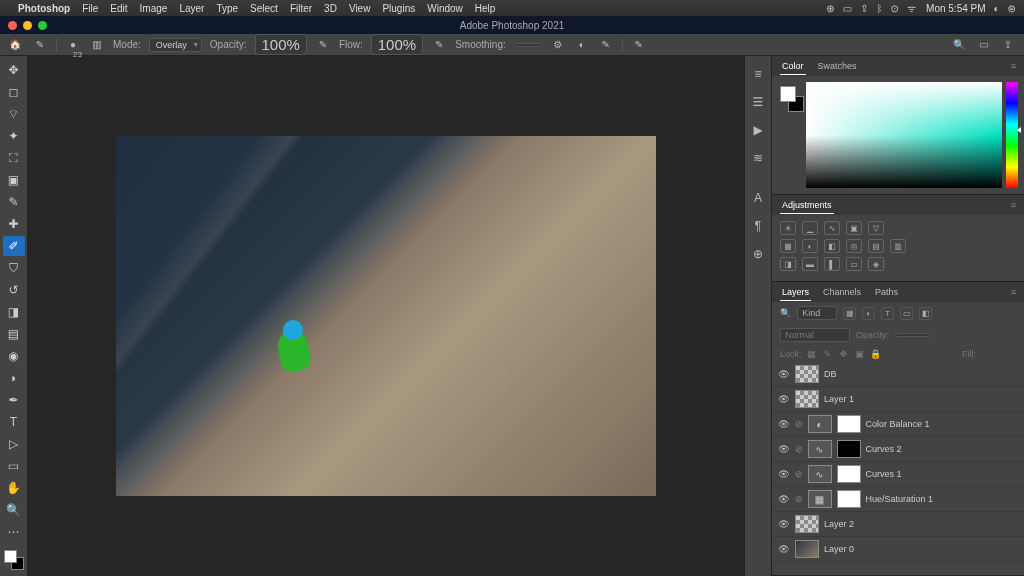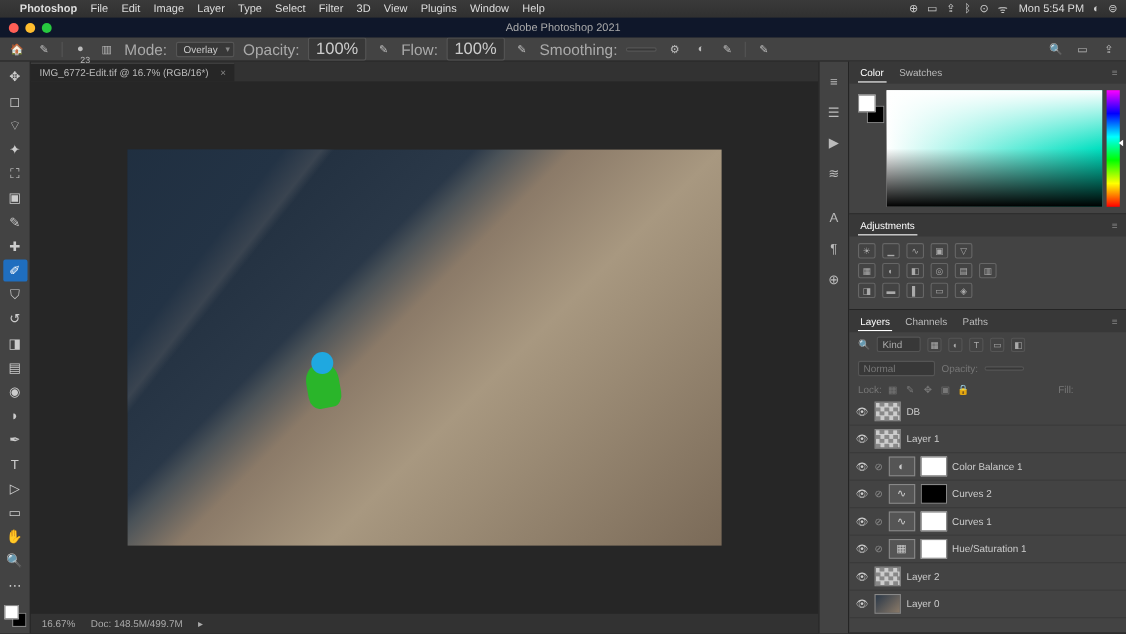--- a/index.html
+++ b/index.html
@@ -12,21 +12,21 @@
 .menubar .statusicon{margin-left:8px;opacity:.9}
 .menubar .clock{margin-left:10px}
 .window-chrome{height:18px;background:#0f172a;display:flex;align-items:center;position:relative}
 .window-chrome .dots{display:flex;gap:6px;margin-left:8px}
 .window-chrome .dot{width:9px;height:9px;border-radius:50%}
 .dot.red{background:#ff5f56}.dot.yellow{background:#ffbd2e}.dot.green{background:#27c93f}
 .window-chrome .title{position:absolute;left:50%;transform:translateX(-50%);color:#aaa;font-size:10px}
 .optionsbar{height:22px;background:#434343;display:flex;align-items:center;padding:0 8px;gap:8px;border-bottom:1px solid #222}
 .optionsbar .ico{width:16px;height:16px;display:flex;align-items:center;justify-content:center;color:#bbb}
 .optionsbar .sep{width:1px;height:14px;background:#555}
-.optionsbar .label{color:#aaa;font-size:14px}
+.optionsbar .label{color:#aaa;font-size:10px}
 .optionsbar .combo{background:#383838;border:1px solid #555;padding:1px 14px 1px 6px;border-radius:2px;font-size:9px;color:#ccc;position:relative}
 .optionsbar .combo::after{content:"▾";position:absolute;right:3px;top:1px;font-size:8px;color:#888}
 .optionsbar .num{background:#383838;border:1px solid #555;padding:1px 6px;border-radius:2px;font-size:15px;color:#ccc;min-width:28px;text-align:right}
 .optionsbar .spacer{flex:1}
 .main{display:flex;height:calc(576px - 16px - 18px - 22px)}
 .tools{width:28px;background:#434343;display:flex;flex-direction:column;align-items:center;padding-top:4px;gap:2px;border-right:1px solid #222}
 .tools .tool{width:22px;height:20px;display:flex;align-items:center;justify-content:center;color:#ccc;border-radius:2px;font-size:12px}
 .tools .tool.active{background:#1f6ebf;color:#fff}
 .tools .swatch{margin-top:6px;position:relative;width:20px;height:20px}
 .tools .fg{position:absolute;width:13px;height:13px;background:#fff;border:1px solid #888;top:0;left:0}
@@ -168,39 +168,28 @@
     <div class="tool">✋</div>
     <div class="tool">🔍</div>
     <div class="tool">⋯</div>
     <div class="swatch">
       <div class="bg"></div>
       <div class="fg"></div>
     </div>
   </div>
 
   <div class="canvaswrap">
-    <div class="tabstrip">
-      <div class="doctab">
-        <span>IMG_6772-Edit.tif @ 16.7% (RGB/16*)</span>
-        <span class="x">×</span>
-      </div>
-    </div>
     <div class="canvasarea">
       <div class="photo">
         <div class="rockedge"></div>
         <div class="climber">
           <div class="body"></div>
           <div class="helmet"></div>
         </div>
       </div>
-    </div>
-    <div class="statusbar">
-      <span>16.67%</span>
-      <span>Doc: 148.5M/499.7M</span>
-      <span>▸</span>
     </div>
   </div>
 
   <div class="vstack">
     <div class="vicon">≡</div>
     <div class="vicon">☰</div>
     <div class="vicon">▶</div>
     <div class="vicon">≋</div>
     <div class="vicon" style="margin-top:12px">A</div>
     <div class="vicon">¶</div>

